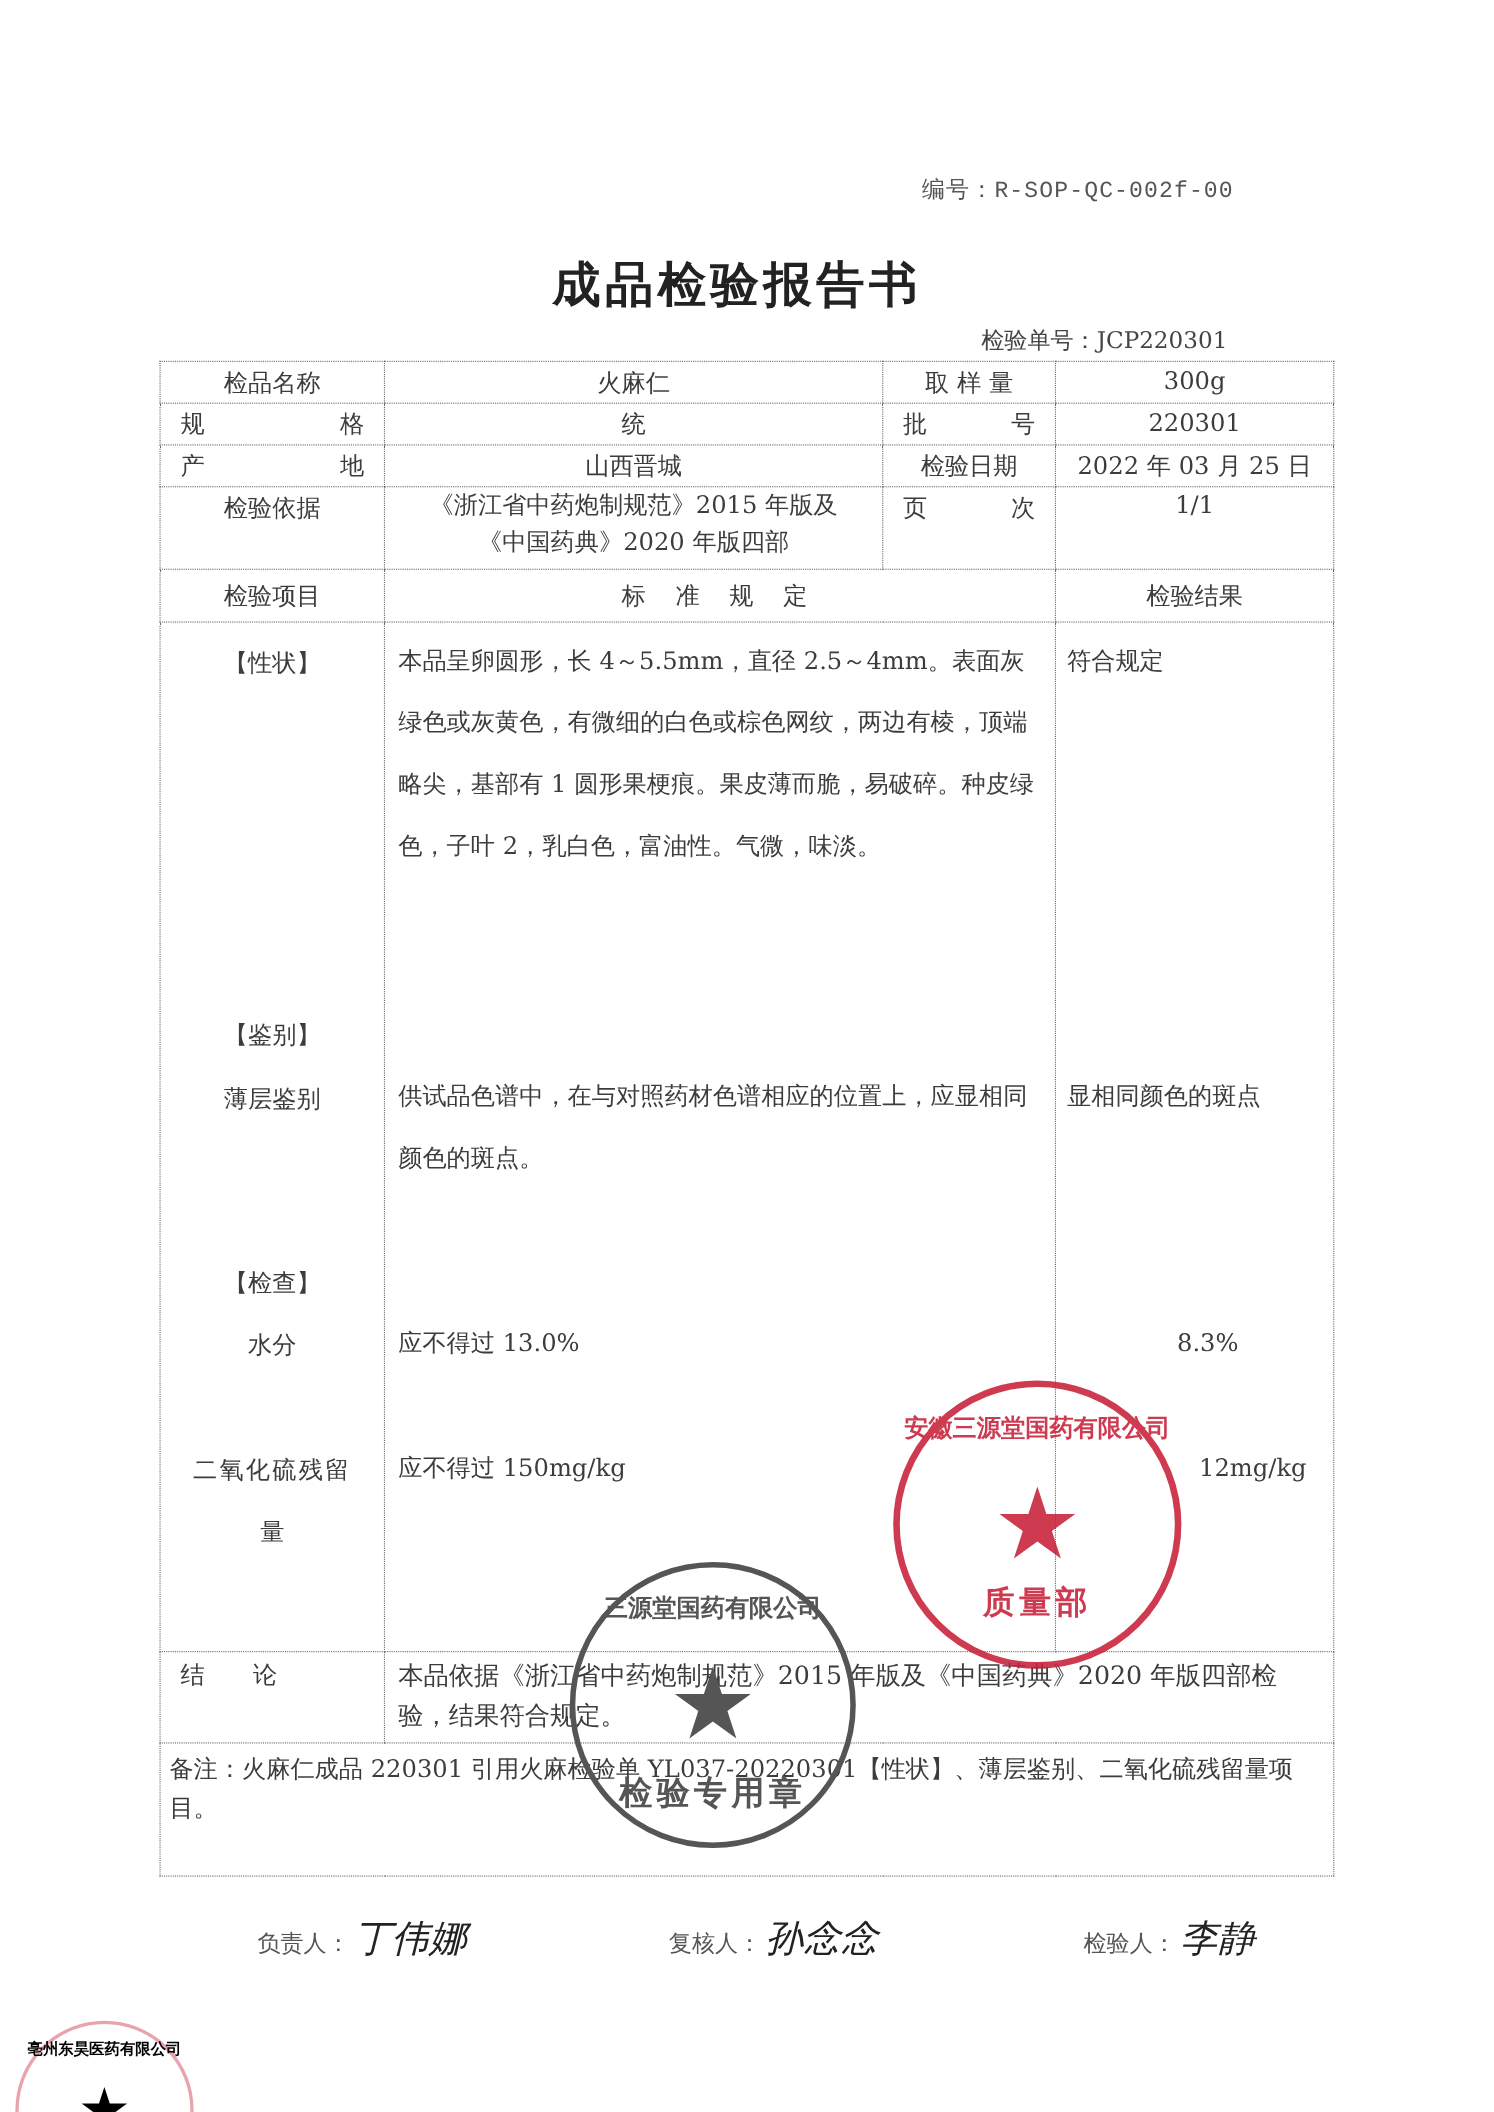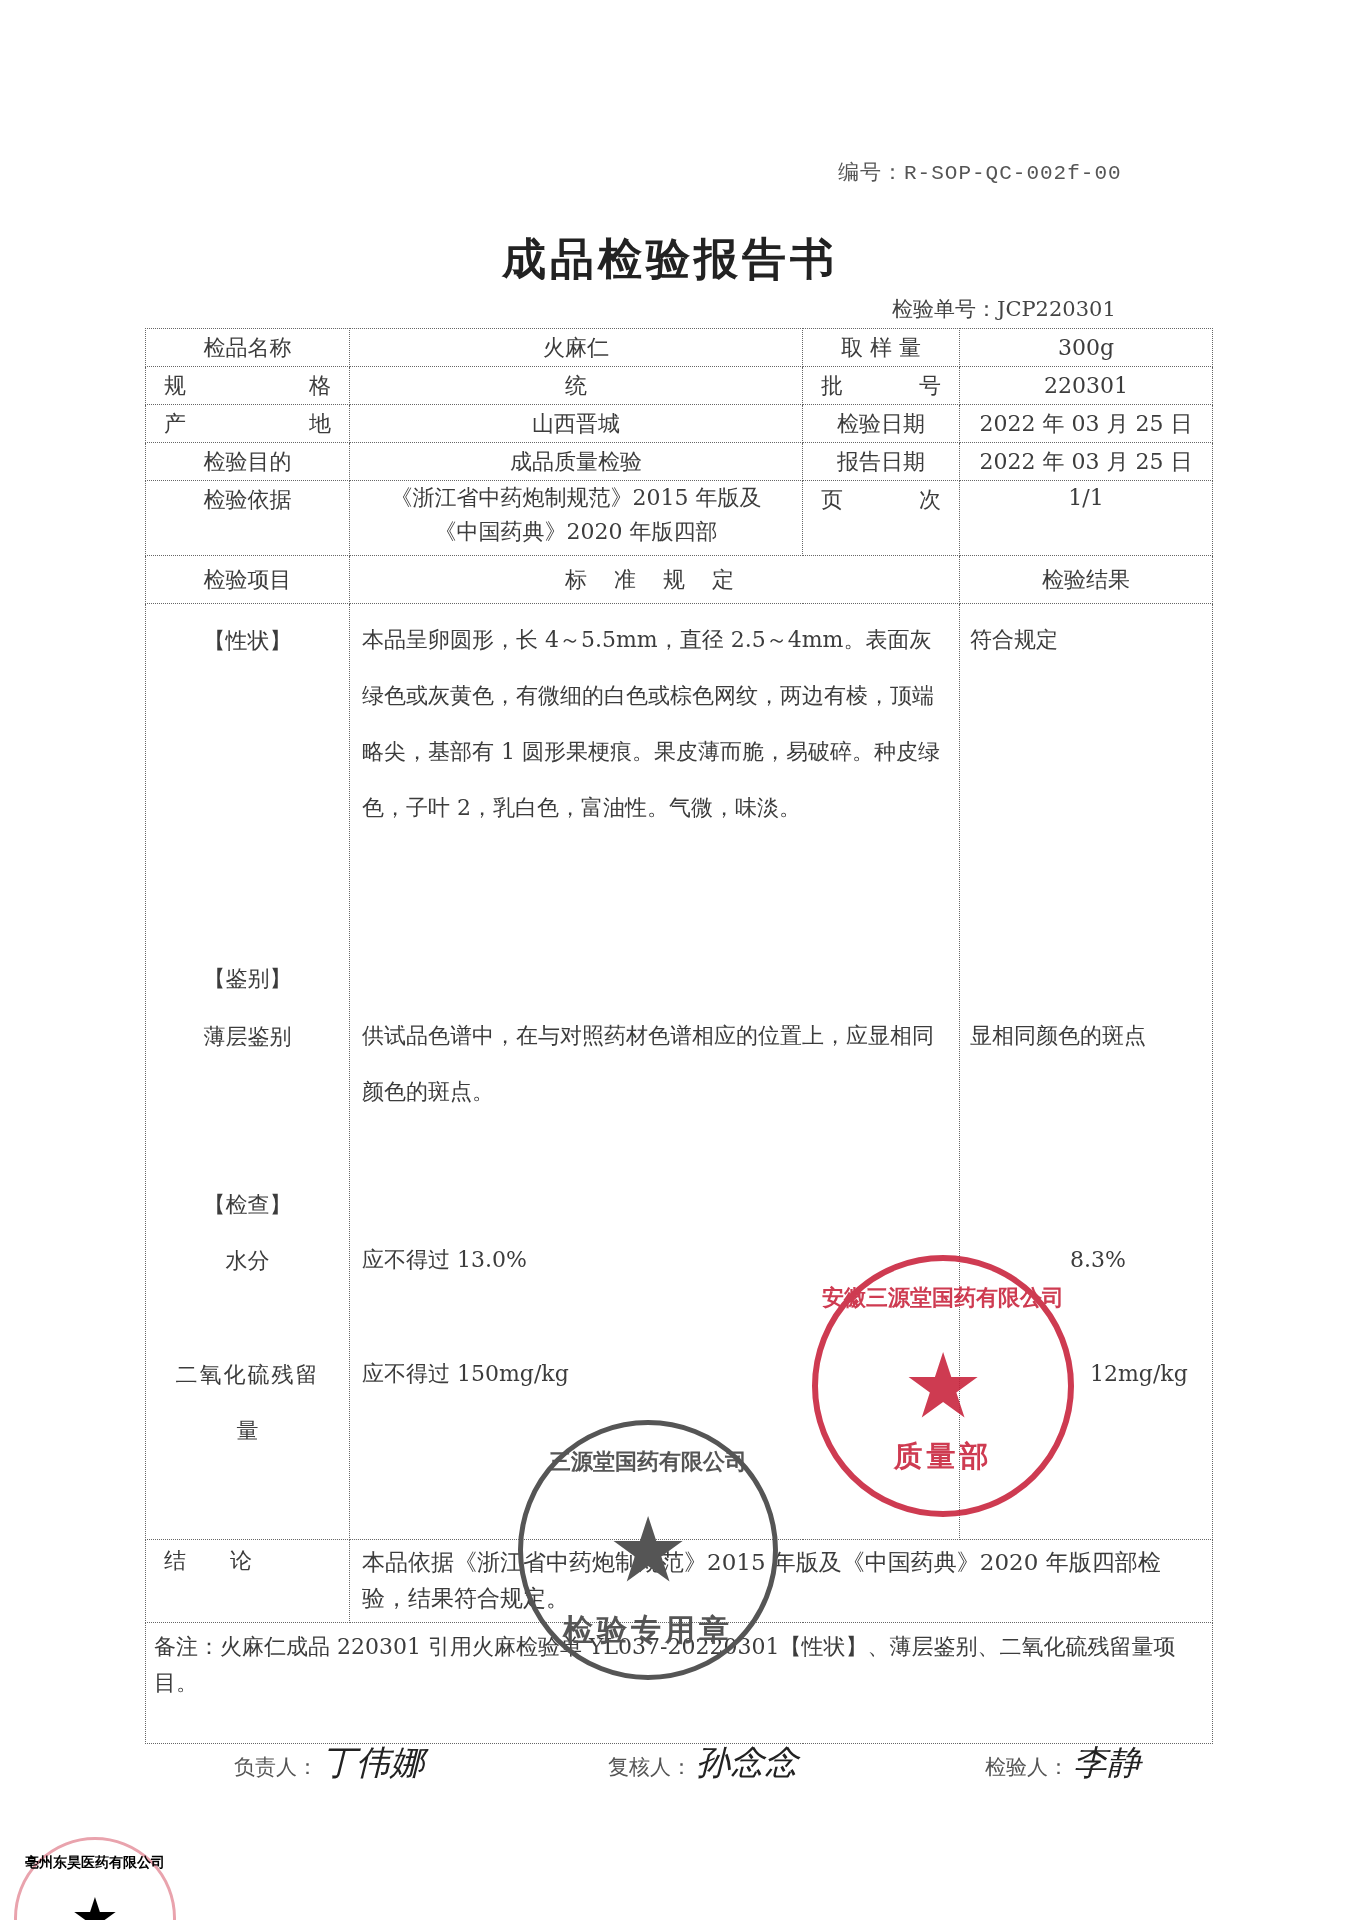--- a/index.html
+++ b/index.html
@@ -74,26 +74,20 @@
   </tr>
   <tr class="r40">
     <td class="c1">
           <div class="spread">
             <span>产</span>
             <span>地</span>
           </div>
         </td>
     <td class="c2">山西晋城</td>
     <td class="c3">检验日期</td>
-    <td class="c4">2022 年 03 月 25 日</td>
-  </tr>
-  <tr class="r40">
-    <td class="c1">检验目的</td>
-    <td class="c2">成品质量检验</td>
-    <td class="c3">报告日期</td>
     <td class="c4">2022 年 03 月 25 日</td>
   </tr>
   <tr>
     <td class="c1" style="height:70px; vertical-align:top; padding-top:4px;">检验依据</td>
     <td class="c2 basis" style="vertical-align:top;">
       <div>《浙江省中药炮制规范》2015 年版及</div>
       <div>《中国药典》2020 年版四部</div>
     </td>
     <td class="c3" style="vertical-align:top; padding-top:4px;">
           <div class="spread">

